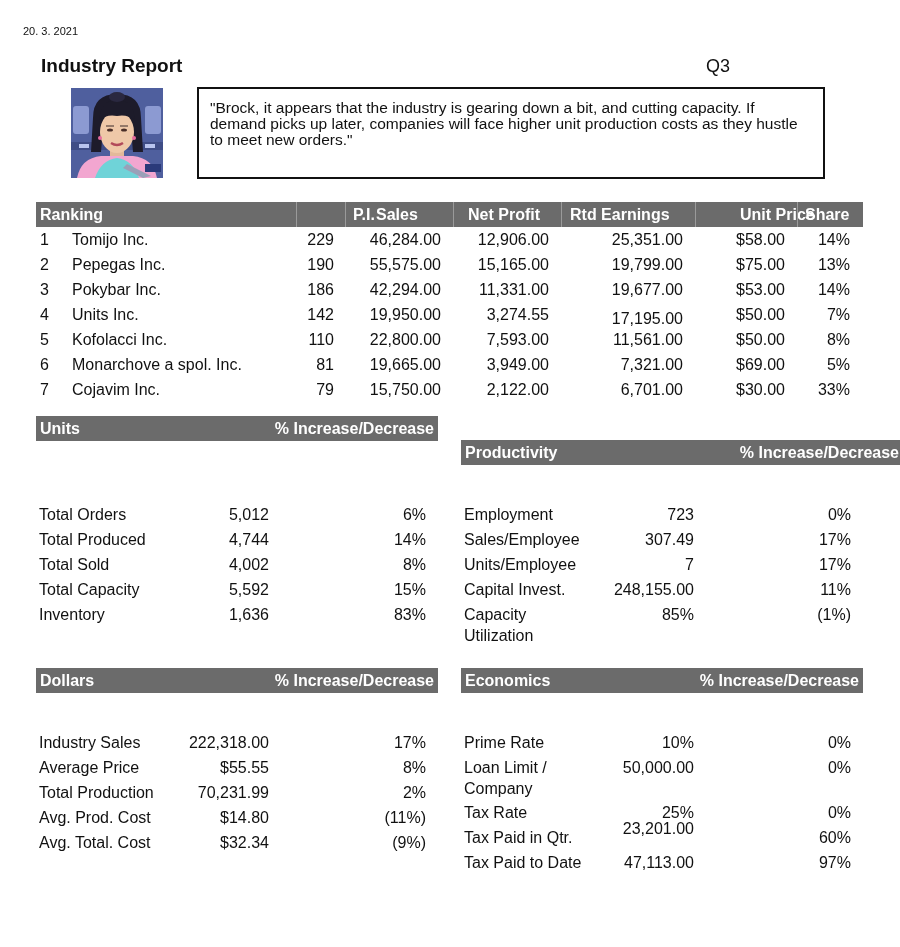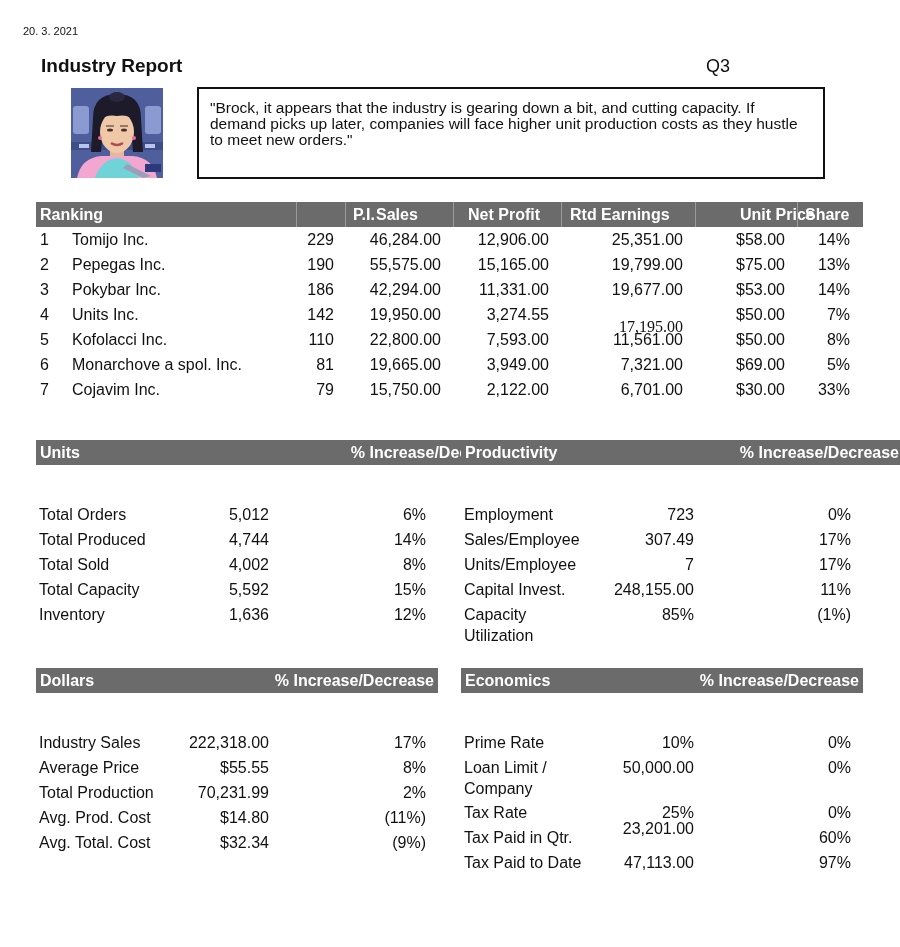--- a/index.html
+++ b/index.html
@@ -118,21 +118,21 @@
       <div class="cell r" style="top: 280px; right: 217px;">19,677.00</div>
       <div class="cell r" style="top: 280px; right: 115px;">$53.00</div>
       <div class="cell r" style="top: 280px; right: 50px;">14%</div>
     </div>
     <div>
       <div class="cell" style="top: 305px; left: 40px;">4</div>
       <div class="cell" style="top: 305px; left: 72px;">Units Inc.</div>
       <div class="cell r" style="top: 305px; right: 566px;">142</div>
       <div class="cell r" style="top: 305px; right: 459px;">19,950.00</div>
       <div class="cell r" style="top: 305px; right: 351px;">3,274.55</div>
-      <div class="cell r" style="top: 317px; right: 217px; font-family: Liberation Serif, serif;">17,195.00</div>
+      <div class="cell r" style="top: 309px; right: 217px;">17,195.00</div>
       <div class="cell r" style="top: 305px; right: 115px;">$50.00</div>
       <div class="cell r" style="top: 305px; right: 50px;">7%</div>
     </div>
     <div>
       <div class="cell" style="top: 330px; left: 40px;">5</div>
       <div class="cell" style="top: 330px; left: 72px;">Kofolacci Inc.</div>
       <div class="cell r" style="top: 330px; right: 566px;">110</div>
       <div class="cell r" style="top: 330px; right: 459px;">22,800.00</div>
       <div class="cell r" style="top: 330px; right: 351px;">7,593.00</div>
       <div class="cell r" style="top: 330px; right: 217px;">11,561.00</div>
@@ -154,21 +154,21 @@
       <div class="cell" style="top: 380px; left: 72px;">Cojavim Inc.</div>
       <div class="cell r" style="top: 380px; right: 566px;">79</div>
       <div class="cell r" style="top: 380px; right: 459px;">15,750.00</div>
       <div class="cell r" style="top: 380px; right: 351px;">2,122.00</div>
       <div class="cell r" style="top: 380px; right: 217px;">6,701.00</div>
       <div class="cell r" style="top: 380px; right: 115px;">$30.00</div>
       <div class="cell r" style="top: 380px; right: 50px;">33%</div>
     </div>
   </div>
 
-<div class="hdr" style="left:36px;top:440px;width:478px;">
+<div class="hdr" style="left:36px;top:416px;width:402px;">
   <span style="left:4px;">Units</span>
   <span style="right:4px;">% Increase/Decrease</span>
 </div>
 <div class="hdr" style="left:461px;top:440px;width:402px;padding-left:40px;">
   <span style="left:4px;">Productivity</span>
   <span style="right:4px;">% Increase/Decrease</span>
 </div>
 <div class="hdr" style="left:36px;top:668px;width:402px;">
   <span style="left:4px;">Dollars</span>
   <span style="right:4px;">% Increase/Decrease</span>
@@ -195,21 +195,21 @@
       <div class="cell r" style="right: 474px; top: 555px;">8%</div>
     </div>
     <div>
       <div class="cell" style="left: 39px; top: 580px;">Total Capacity</div>
       <div class="cell r" style="right: 631px; top: 580px;">5,592</div>
       <div class="cell r" style="right: 474px; top: 580px;">15%</div>
     </div>
     <div>
       <div class="cell" style="left: 39px; top: 605px;">Inventory</div>
       <div class="cell r" style="right: 631px; top: 605px;">1,636</div>
-      <div class="cell r" style="right: 474px; top: 605px;">12%</div>
+      <div class="cell r" style="right: 474px; top: 605px;">83%</div>
     </div>
   </div>
 <div id="productivity-rows">
     <div>
       <div class="cell" style="left: 464px; top: 505px;">Employment</div>
       <div class="cell r" style="right: 206px; top: 505px;">723</div>
       <div class="cell r" style="right: 49px; top: 505px;">0%</div>
     </div>
     <div>
       <div class="cell" style="left: 464px; top: 530px;">Sales/Employee</div>

